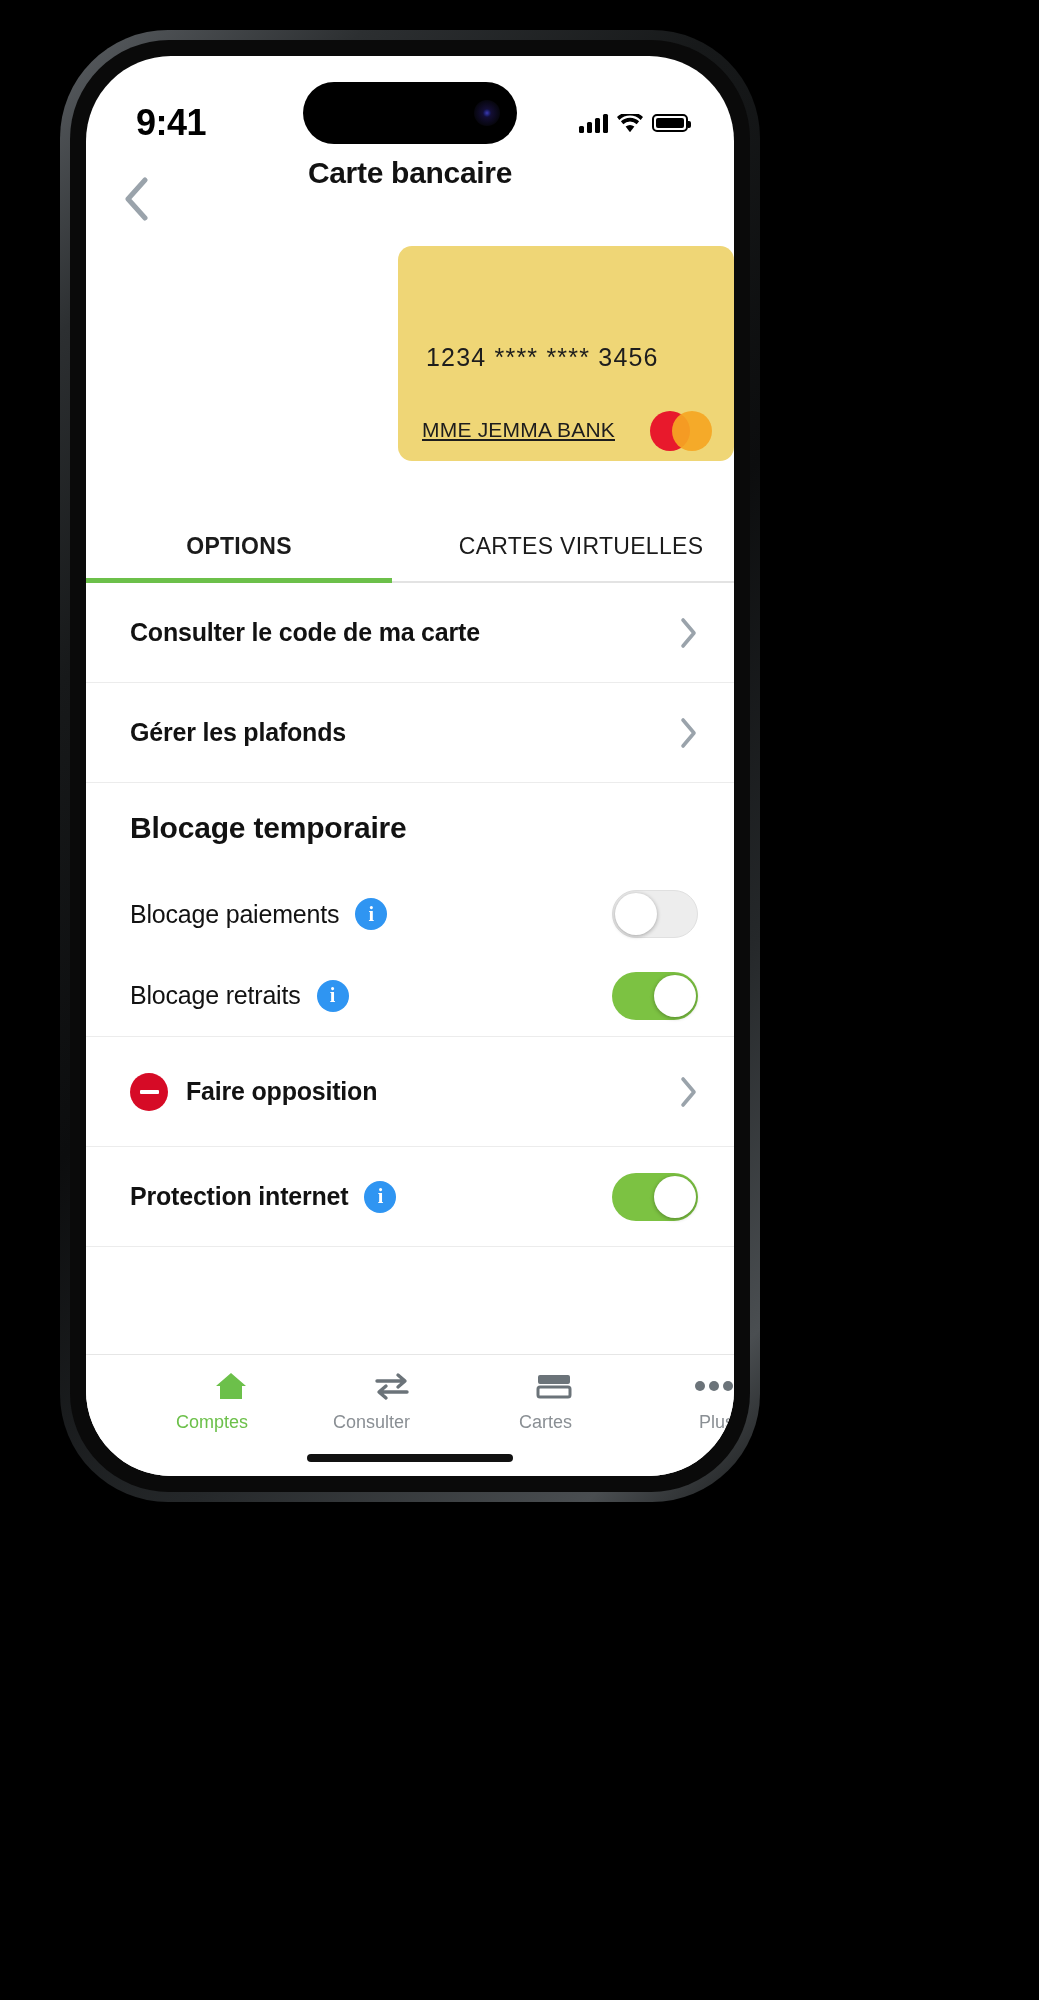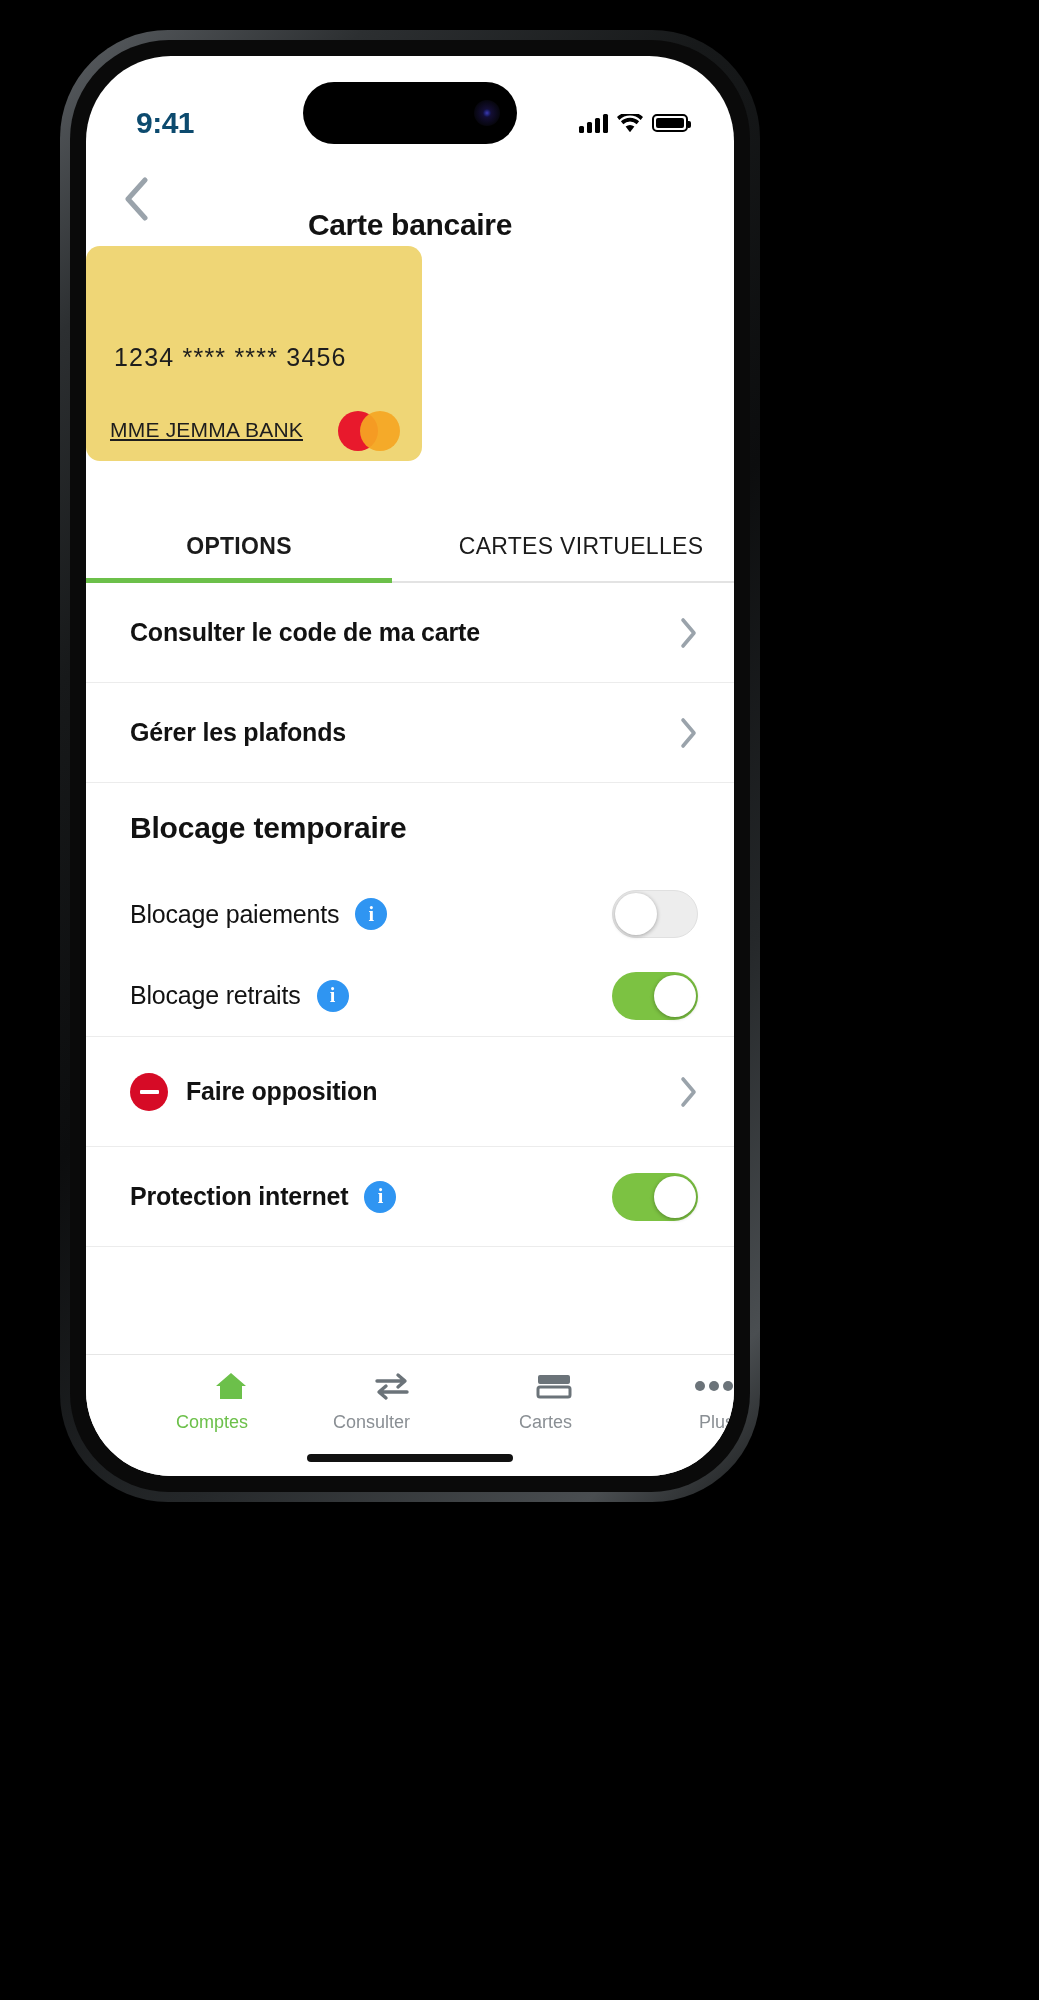--- a/index.html
+++ b/index.html
@@ -52,22 +52,22 @@
 
   
   .statusbar {
     position: absolute; left: 0; top: 0;
     width: 648px; height: 100px;
     display: flex; align-items: center;
     justify-content: space-between;
     padding: 34px 46px 0 50px;
   }
   .clock {
-    font-size: 30px; font-weight: bold;
-    color: #0c4a6e; letter-spacing: -0.5px;
+    font-size: 36px; font-weight: bold;
+    color: #000000; letter-spacing: -0.5px;
   }
   .status-icons { display: flex; align-items: center; gap: 9px; }
   .bars { display: flex; align-items: flex-end; gap: 3px; height: 19px; }
   .bars i { display:block; width: 5px; background: #000; border-radius: 1.5px; }
   .bars i:nth-child(1){ height: 7px; }
   .bars i:nth-child(2){ height: 11px; }
   .bars i:nth-child(3){ height: 15px; }
   .bars i:nth-child(4){ height: 19px; }
   .wifi { position: relative; width: 26px; height: 19px; }
   .wifi svg { display:block; }
@@ -100,41 +100,41 @@
     content:""; position:absolute; left:50%; top:50%;
     transform: translate(-50%,-50%);
     width: 8px; height: 8px; border-radius:50%;
     background: radial-gradient(circle, #3b3ab5 0%, #101040 70%);
   }
 
   
   .nav-header {
     position: absolute; left: 0; top: 100px;
     width: 648px; height: 86px;
-    display: flex; align-items: flex-end;
+    display: flex; align-items: flex-start;
   }
   .back-btn {
     position: absolute; left: 22px; top: 50%;
     transform: translateY(-50%);
     width: 56px; height: 56px;
     display: flex; align-items: center; justify-content: center;
     cursor: pointer;
   }
   .back-btn svg { display:block; }
   .nav-title {
     width: 100%; text-align: center;
     font-size: 30px; font-weight: bold; color: #121212;
     letter-spacing: -0.3px;
   }
 
   
   .card-wrap {
     position: absolute; left: 0; top: 190px;
     width: 648px;
-    display: flex; justify-content: flex-start;
+    display: flex; justify-content: flex-end;
   }
   .bank-card {
     width: 336px; height: 215px;
     background: #EFD676;
     border-radius: 14px;
     position: relative;
   }
   .card-number {
     position: absolute; left: 28px; top: 97px;
     font-size: 25px; color: #1d1d1d;

